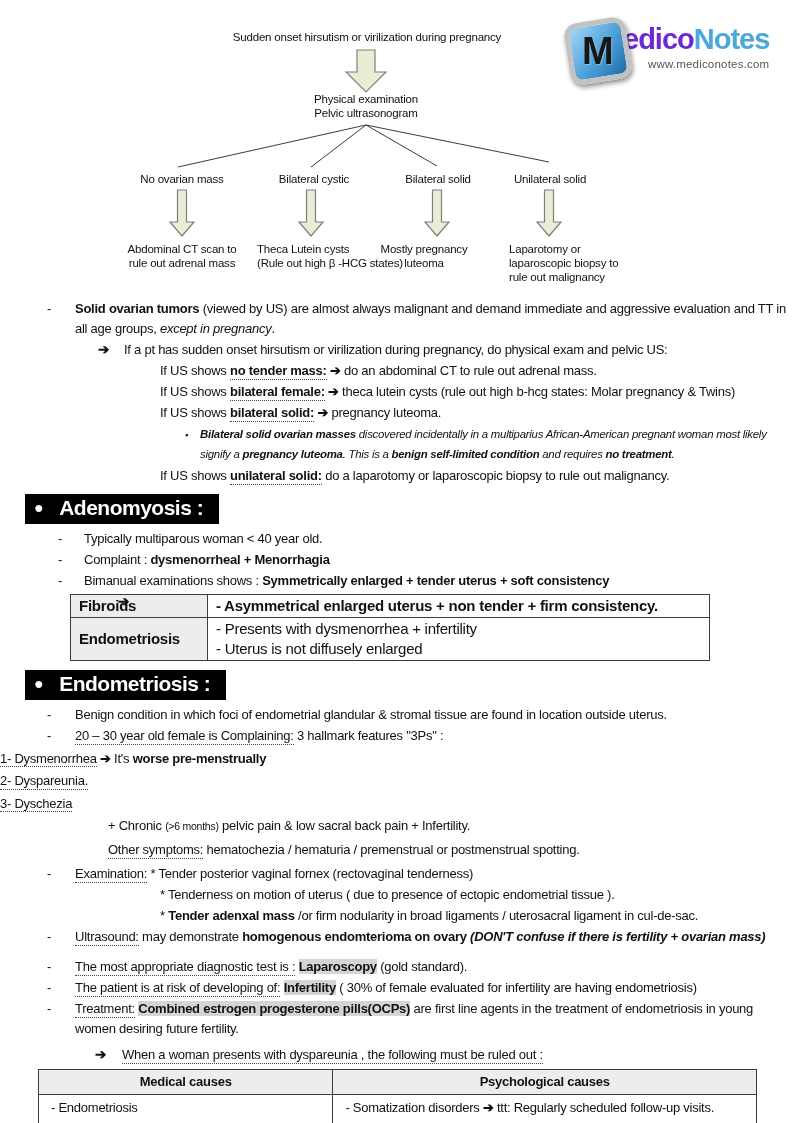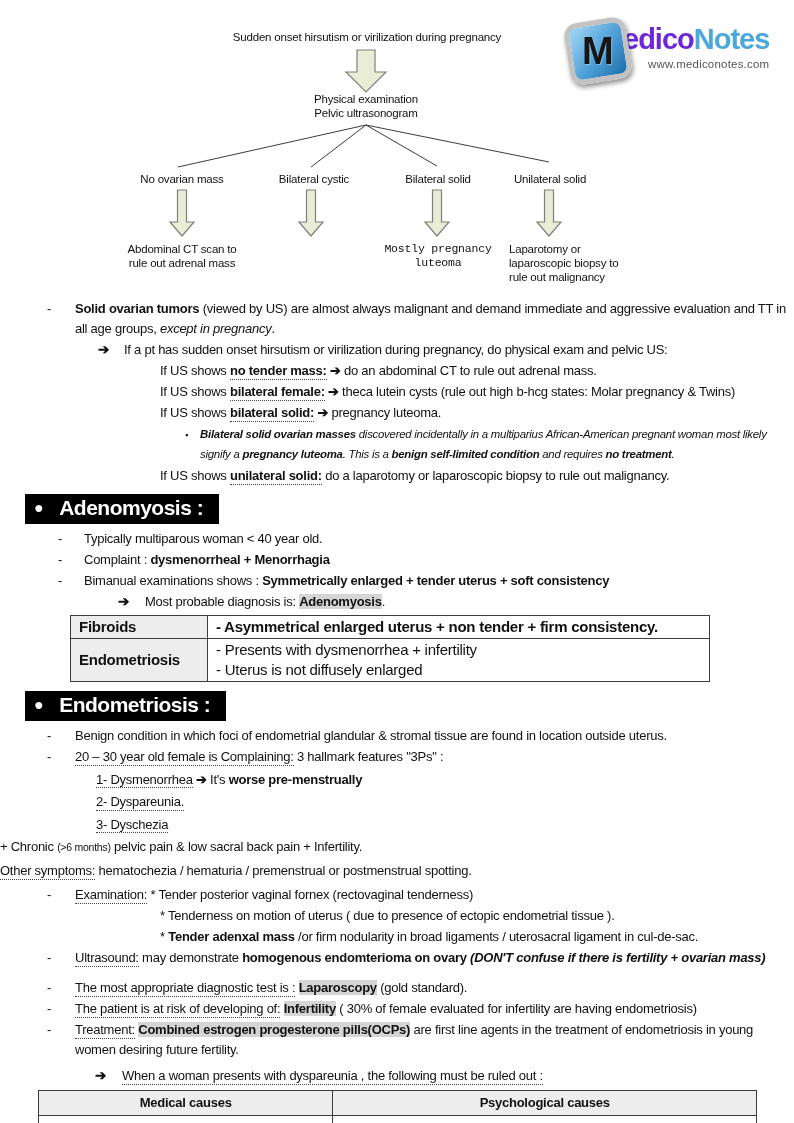--- a/index.html
+++ b/index.html
@@ -36,22 +36,22 @@
   .marker{position:absolute;top:0;}
   .m-arrow{font-weight:bold;font-size:13.5px;}
   .lv1{padding-left:75px;max-width:722px;}   .lv1 > .m-dash{left:47px;}
   .lv1a{padding-left:84px;}                  .lv1a > .m-dash{left:58px;}
   .arrowrow{padding-left:124px;}             .arrowrow > .m-arrow{left:98px;}
   .arrowrow2{padding-left:145px;}            .arrowrow2 > .m-arrow{left:118px;}
   .arrowrow3{padding-left:122px;margin-top:6px;} .arrowrow3 > .m-arrow{left:95px;}
   .ifrow{padding-left:160px;white-space:nowrap;}
   .noterow{padding-left:200px;max-width:585px;font-size:11.4px;line-height:19.5px;margin:2px 0;}
   .noterow > .m-sq{left:185px;font-size:9px;top:1px;}
-  .numrow{padding-left:96px;margin:2.5px 0;}
-  .chronicrow{}
+  .numrow{margin:2.5px 0;}
+  .chronicrow{padding-left:108px;}
   .examcont{padding-left:160px;}
   .nowrap{white-space:nowrap;}
   .gap8{height:8px;} .gap2{height:2px;}
 
   .b{font-weight:bold;}
   .i{font-style:italic;}
   .u{border-bottom:1.3px dotted #444;padding-bottom:0.5px;}
   .h{background:#d5d5d5;}
   .sm{font-size:10.5px;}
 
@@ -110,21 +110,25 @@
 
     <div class="fc-label" style="left:112px;">No ovarian mass</div>
     <div class="fc-label" style="left:244px;">Bilateral cystic</div>
     <div class="fc-label" style="left:368px;">Bilateral solid</div>
     <div class="fc-label" style="left:480px;">Unilateral solid</div>
 
     <div class="fc-result center" style="left:102px;width:160px;">
       <div>Abdominal CT scan to</div>
       <div>rule out adrenal mass</div>
     </div>
-    <div class="fc-result center" style="left:358px;width:160px;font-family:Liberation Mono, monospace;">
+    <div class="fc-result" style="left:257px;">
+      <div>Theca Lutein cysts</div>
+      <div>(Rule out high β -HCG states)</div>
+    </div>
+    <div class="fc-result center" style="left:344px;width:160px;">
       <div>Mostly pregnancy</div>
       <div>luteoma</div>
     </div>
     <div class="fc-result" style="left:509px;">
       <div>Laparotomy or</div>
       <div>laparoscopic biopsy to</div>
       <div>rule out malignancy</div>
     </div>
   </div>
 
@@ -157,21 +161,20 @@
     <div class="row lv1a">
       <span class="marker m-dash">-</span>
       <div><span>Complaint : </span><span class="b">dysmenorrheal + Menorrhagia</span></div>
     </div>
     <div class="row lv1a">
       <span class="marker m-dash">-</span>
       <div><span>Bimanual examinations shows : </span><span class="b">Symmetrically enlarged + tender uterus + soft consistency</span></div>
     </div>
     <div class="row arrowrow2">
       <span class="marker m-arrow">➔</span>
-      <div><span>Most probable diagnosis is: </span><span class="b h">Adenomyosis</span><span>.</span></div>
     </div>
 
     <table class="t1">
       <tbody>
           <tr>
         <td class="thead">Fibroids</td>
         <td>
           <div><span class="b">- Asymmetrical enlarged uterus + non tender + firm consistency.</span></div>
         </td>
       </tr>

